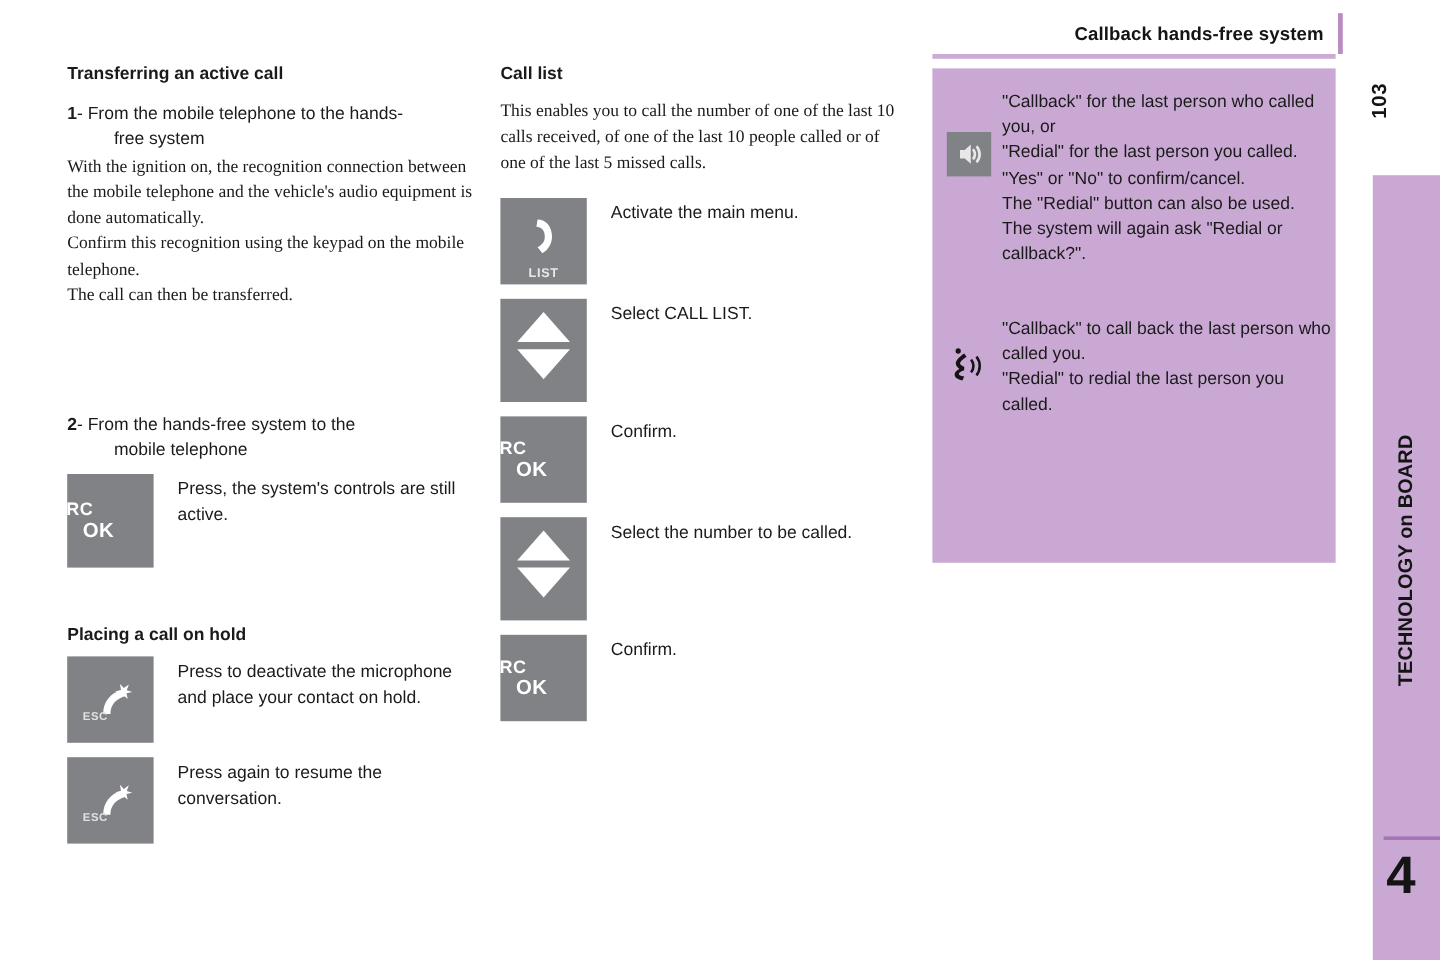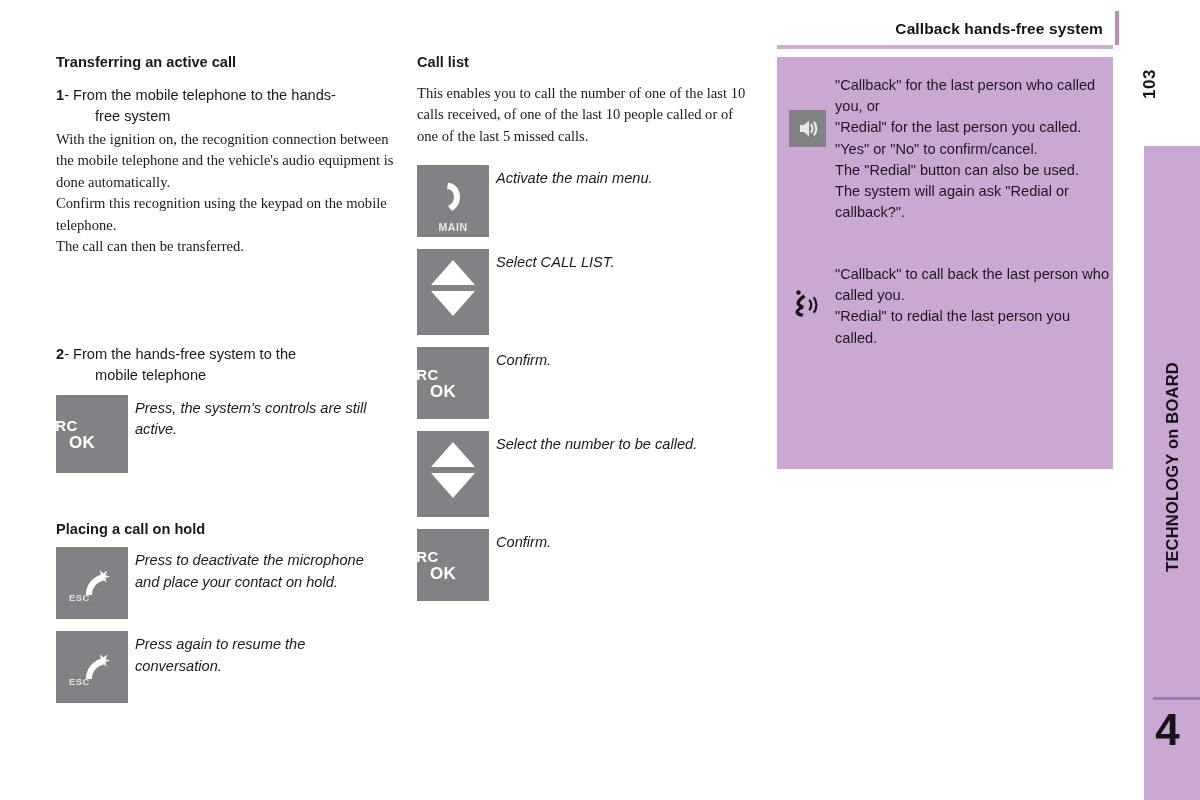--- a/index.html
+++ b/index.html
@@ -98,21 +98,21 @@
     display: flex;
     align-items: flex-start;
   }
   .row .txt {
     font-size: 14.6px;
     line-height: 21.5px;
     color: #1a1a1a;
     padding-left: 17px;
     padding-top: 2px;
   }
-  .row.capt .txt { padding-left: 7px; padding-top: 3px; font-style: italic; }
+  .row.capt .txt { padding-left: 20px; padding-top: 3px; }
 
   
   .g-srcok {
     position: absolute;
     left: 0; right: 0;
     top: 50%;
     transform: translateY(-50%);
     text-align: left;
     color: #ffffff;
     font-weight: bold;
@@ -372,21 +372,21 @@
   <p class="body">This enables you to call the number of one of the last 10 calls received, of one of the last 10 people called or of one of the last 5 missed calls.</p>
 
   <div style="height:18px"></div>
 
   <div class="row capt">
     <div class="btn-tile tile-sq">
       <div class="g-main">
         <svg width="72" height="36" viewBox="0 0 72 36" aria-hidden="true">
           <path d="M31 4 C38 4, 43 10, 43 18 C43 24, 40 29, 35 32 L31 27 C35 25, 37 22, 37 18 C37 13, 34 10, 30 10 Z" fill="#ffffff"></path>
         </svg>
-        <span class="lbl">MAIN</span>
+        <span class="lbl">LIST</span>
       </div>
     </div>
     <div class="txt" style="width:248px">Activate the main menu.</div>
   </div>
 
   <div style="height:12px"></div>
 
   <div class="row capt">
     <div class="btn-tile" style="width:72px;height:86px">
       <div class="g-arrows">

